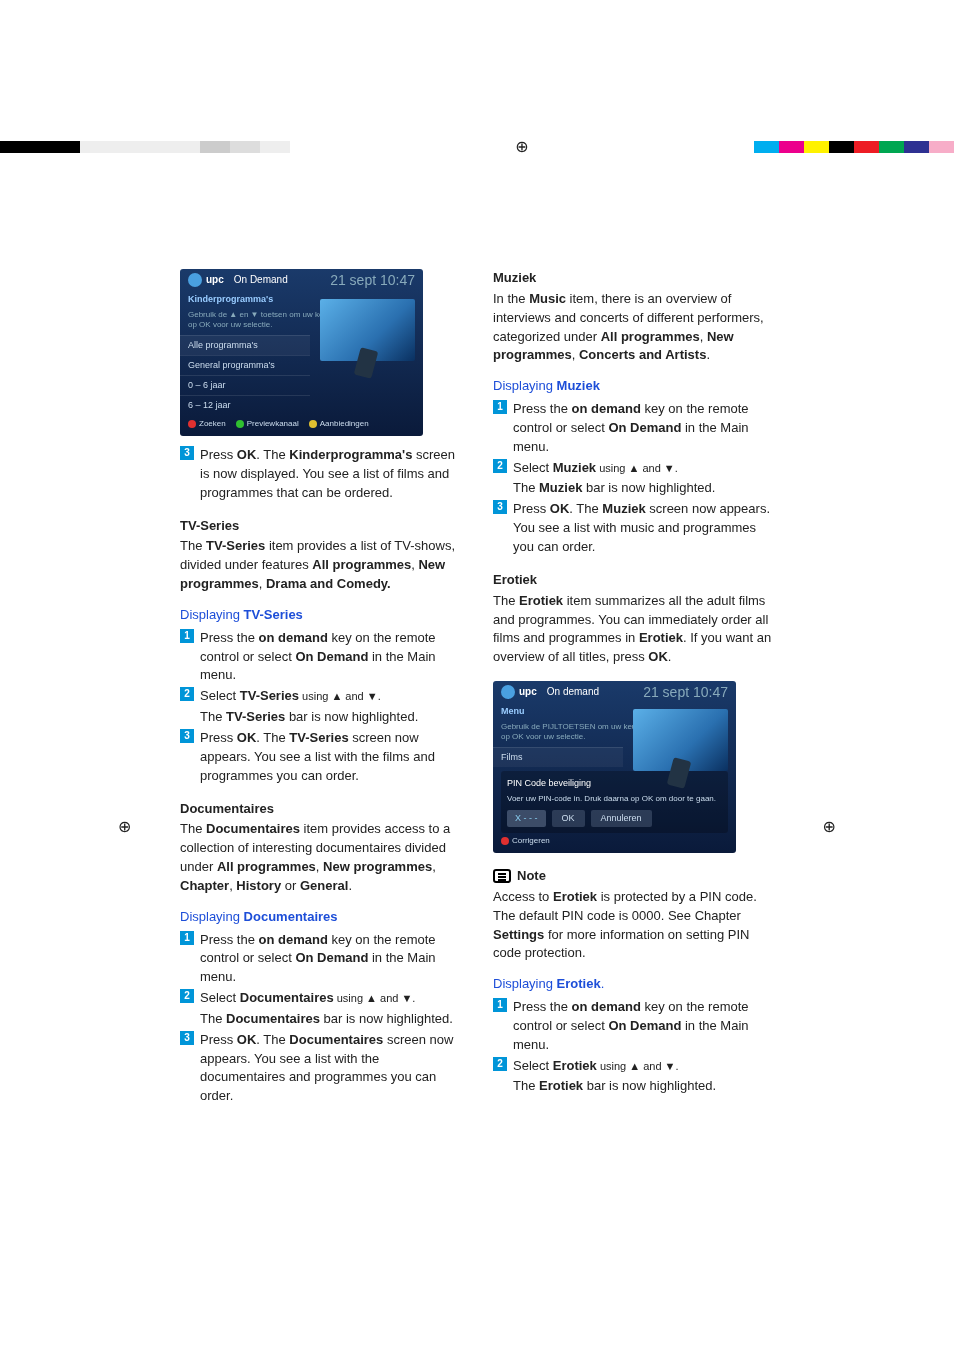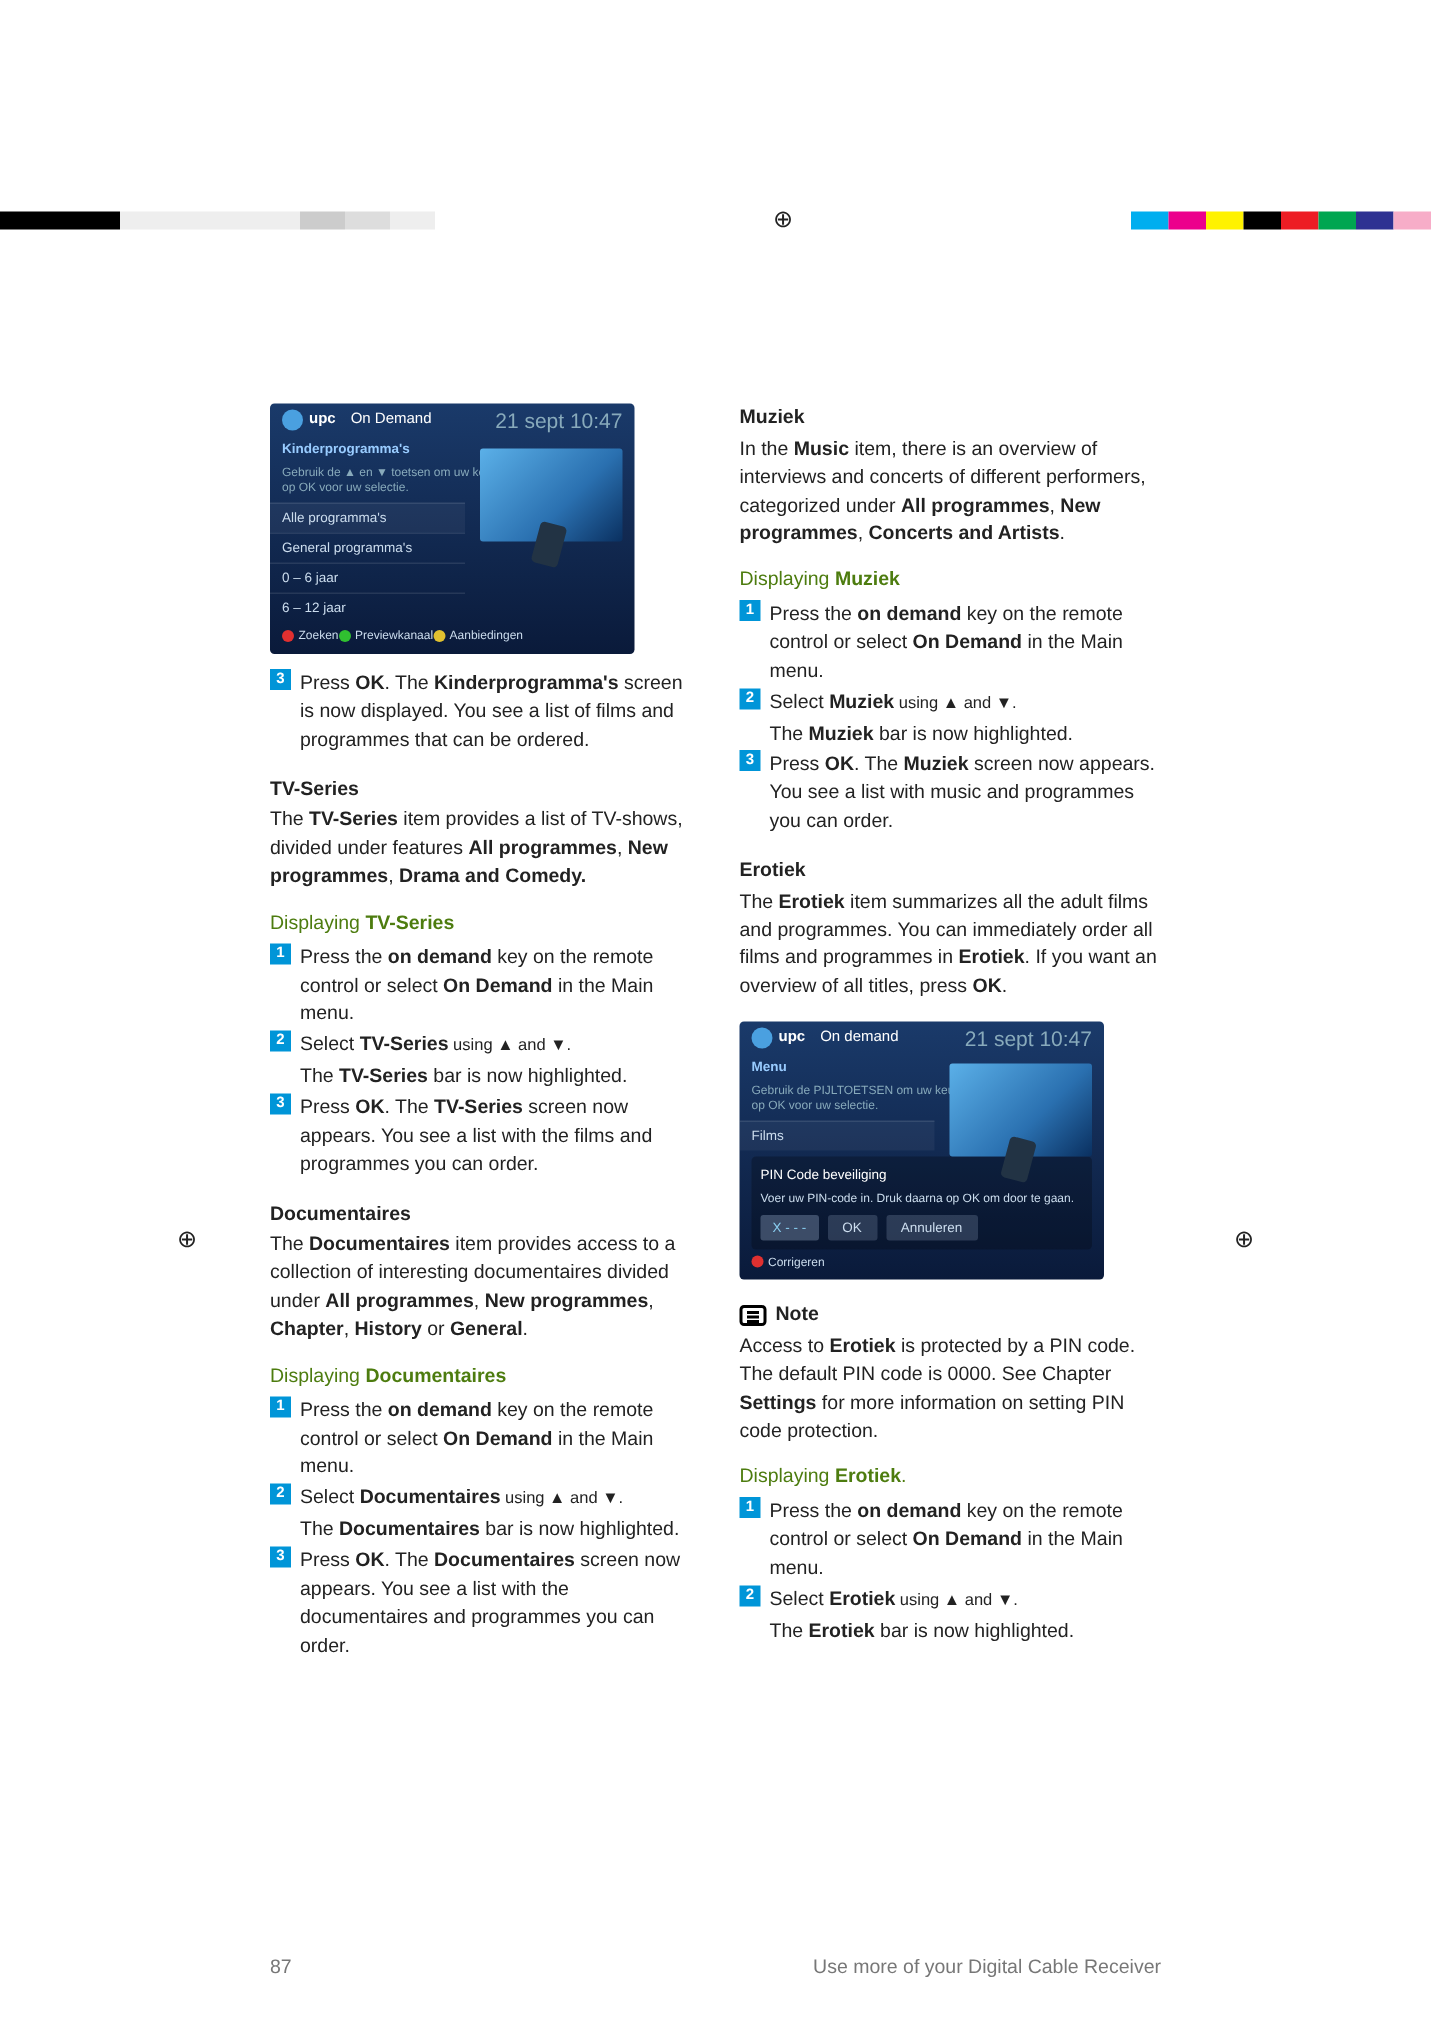--- a/index.html
+++ b/index.html
@@ -29,38 +29,38 @@
   .ss-logo { width: 14px; height: 14px; background: #4aa0e0; border-radius: 50%; margin-right: 4px; }
   .ss-brand { font-weight: bold; color: #fff; margin-right: 10px; }
   .ss-title { color: #fff; }
   .ss-time { margin-left: auto; color: #8ab; font-size: 14px; }
   .ss-sub { font-size: 9px; color: #9cf; padding: 2px 8px; font-weight: bold; }
   .ss-help { font-size: 8px; color: #8ab; padding: 2px 8px 6px 8px; line-height: 1.2; }
   .ss-thumb { position: absolute; right: 8px; top: 30px; width: 95px; height: 62px; background: linear-gradient(135deg,#5bb0e8 0%,#2a70b0 60%,#0a3060 100%); border-radius: 2px; }
   .ss-surf { position: absolute; right: 40px; top: 50px; width: 18px; height: 28px; background: #234; border-radius: 3px; transform: rotate(15deg); }
   .ss-row { font-size: 9px; color: #cde; padding: 3px 8px; border-top: 1px solid rgba(255,255,255,0.1); width: 130px; }
   .ss-row.hl { background: rgba(255,255,255,0.05); }
-  .ss-foot { position: absolute; bottom: 6px; left: 8px; right: 8px; display: flex; font-size: 8px; }
+  .ss-foot { position: absolute; bottom: 6px; left: 8px; right: 8px; display: flex; gap: 10px; font-size: 8px; }
   .ss-foot span { display: flex; align-items: center; gap: 3px; color: #cde; }
   .dot { width: 8px; height: 8px; border-radius: 50%; display: inline-block; }
   .d-r { background: #e03030; }
   .d-g { background: #30c030; }
   .d-y { background: #e0c030; }
   .screenshot2 { width: 243px; height: 172px; background: linear-gradient(180deg,#1a3a6a 0%,#0a1a3a 100%); border-radius: 3px; margin: 14px 0; position: relative; overflow: hidden; }
   .ss2-pinbox { margin: 4px 8px; background: rgba(0,0,0,0.25); border-radius: 3px; padding: 6px; font-size: 8px; color: #cde; }
   .ss2-pin-title { font-size: 9px; color: #fff; margin-bottom: 3px; }
   .ss2-pin-row { display: flex; gap: 6px; margin-top: 5px; align-items: center; }
   .ss2-field { background: rgba(180,200,230,0.3); color: #8ce; padding: 2px 8px; border-radius: 2px; font-size: 9px; }
   .ss2-btn { background: rgba(180,200,230,0.2); color: #cde; padding: 2px 10px; border-radius: 2px; font-size: 9px; }
   .step { background: #0095d8; color: #fff; font-size: 10px; font-weight: bold; display: inline-block; width: 14px; height: 14px; text-align: center; line-height: 14px; margin-right: 6px; }
   .step-line { display: flex; align-items: flex-start; margin-bottom: 2px; }
   .step-text { flex: 1; }
   .indent { margin-left: 20px; margin-bottom: 2px; }
   h3 { font-size: 13px; font-weight: bold; margin-top: 14px; margin-bottom: 2px; }
-  .sub { color: #4d7c0f; margin-top: 12px; margin-bottom: 4px; font-size: 13px; }
+  .sub { color: #1d4ed8; margin-top: 12px; margin-bottom: 4px; font-size: 13px; }
   .sub b { font-weight: bold; }
   b { font-weight: bold; }
   .arrow { font-size: 11px; }
   .note-head { display: flex; align-items: center; gap: 6px; margin-top: 14px; margin-bottom: 2px; }
   .note-icon { width: 18px; height: 14px; border: 2px solid #000; border-radius: 3px; position: relative; }
   .note-icon::after { content: ""; position: absolute; left: 3px; top: 2px; right: 3px; height: 2px; background: #000; box-shadow: 0 3px 0 #000, 0 6px 0 #000; }
   .foot { display: flex; justify-content: space-between; padding: 0 180px; position: absolute; bottom: 165px; left: 0; right: 0; font-size: 13px; color: #777; }
 </style>
 </head>
 <body>
@@ -230,20 +230,16 @@
           <span class="step-text"><span>Press the </span><b>on demand</b><span> key on the remote control or select </span><b>On Demand</b><span> in the Main menu.</span></span>
         </div>
       <div class="step-line">
           <span class="step">2</span>
           <span class="step-text"><span>Select </span><b>Erotiek</b><span class="arrow"> using ▲ and ▼.</span></span>
         </div>
       <div class="indent"><span>The </span><b>Erotiek</b><span> bar is now highlighted.</span></div>
     </div>
   </div>
 
-  <div class="foot">
-    <span>87</span>
-    <span>Use more of your Digital Cable Receiver</span>
-  </div>
 
   <span class="reg" style="position:absolute;left:118px;top:680px">⊕</span>
   <span class="reg" style="position:absolute;right:118px;top:680px">⊕</span>
 </div>
 
 </body></html>

